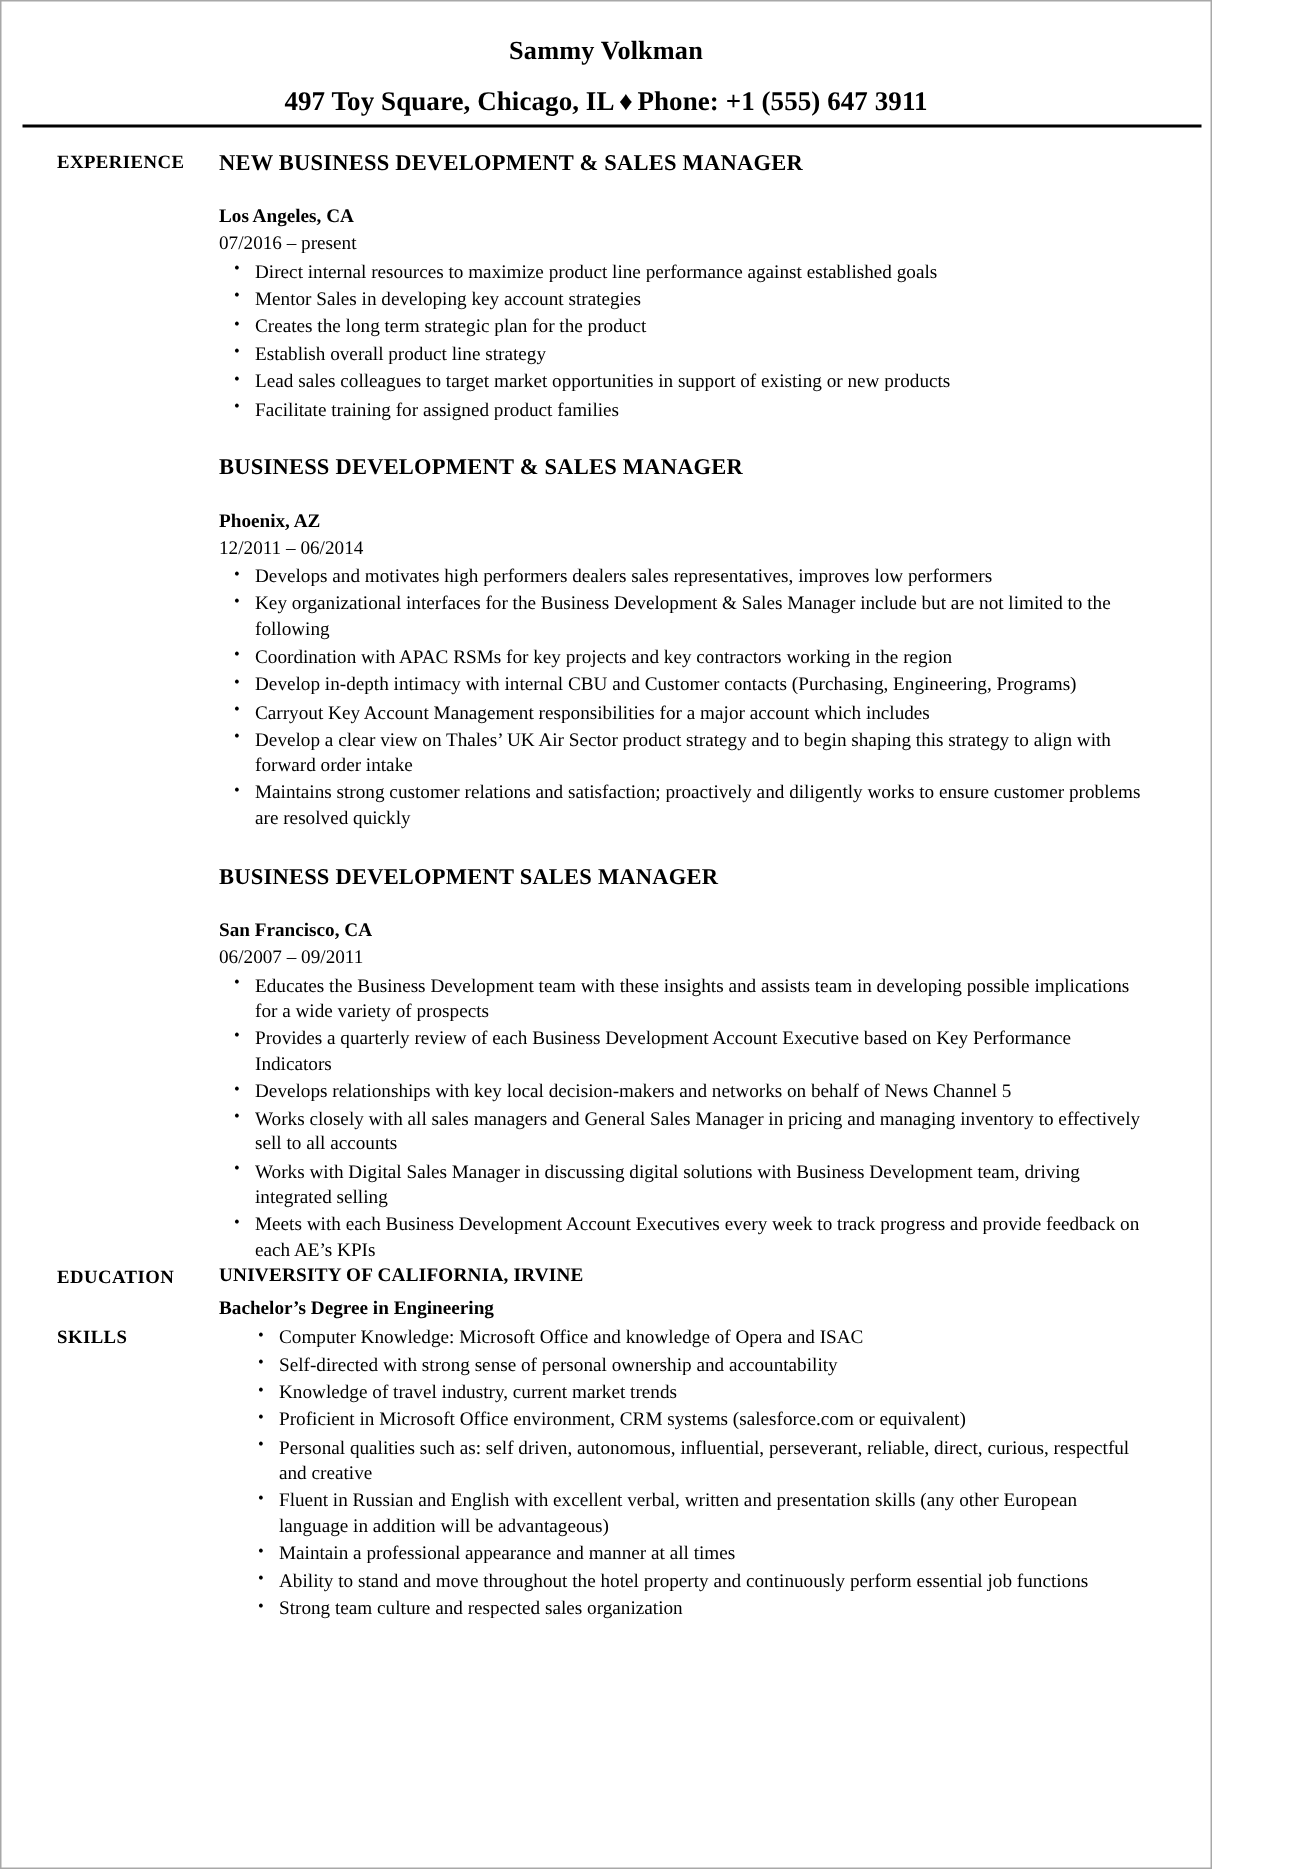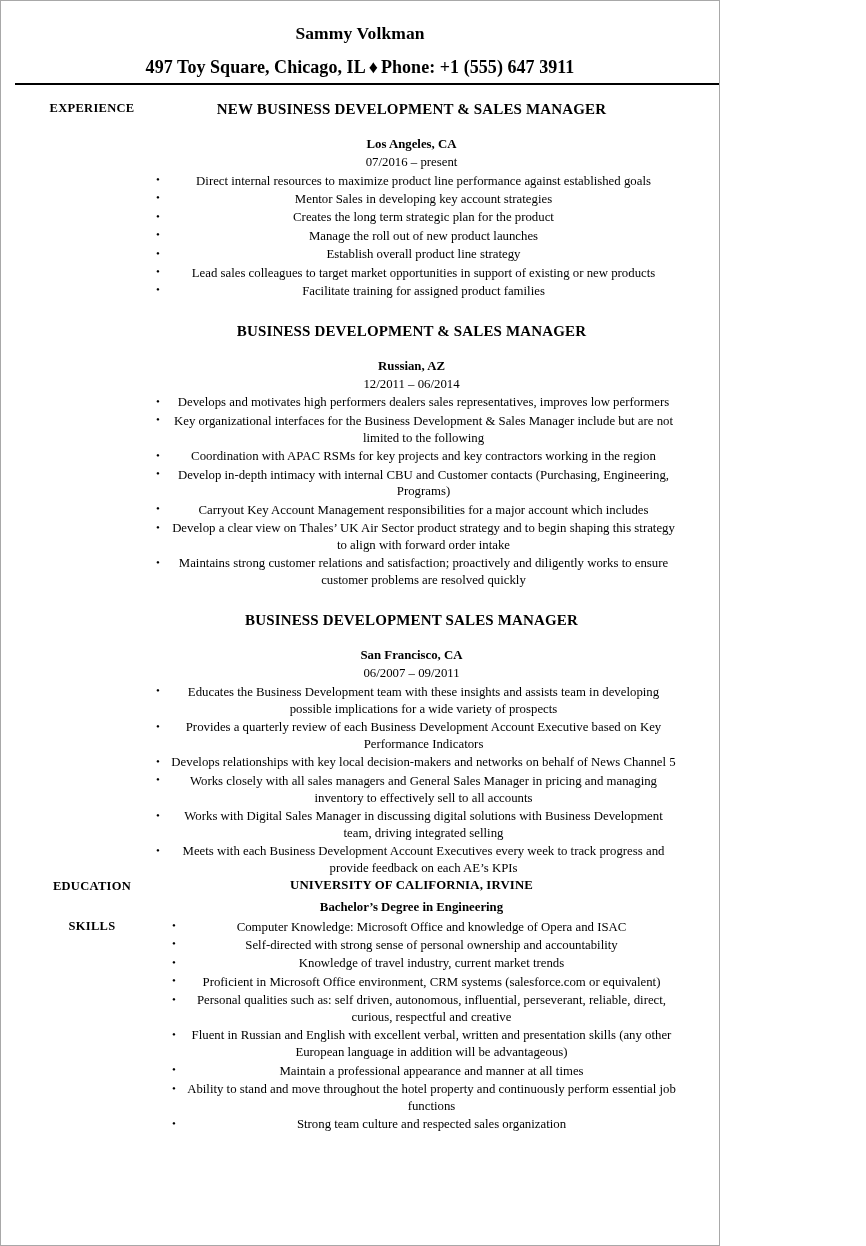--- a/index.html
+++ b/index.html
@@ -12,21 +12,21 @@
     width: 866px;
     height: 1246px;
     font-family: "Liberation Serif", "DejaVu Serif", serif;
     color: #000000;
     -webkit-font-smoothing: antialiased;
   }
 
   .page {
     position: relative;
     box-sizing: border-box;
-    width: 720px;
+    width: 808px;
     height: 1246px;
     background: #ffffff;
     border: 1px solid #a8a8a8;
     padding: 0;
     overflow: hidden;
   }
 
   .page-inner {
     position: absolute;
     left: 0;
@@ -67,21 +67,20 @@
     line-height: 0;
   }
 
   
   .sections {
     margin-top: 14px;
   }
   .section {
     display: flex;
     align-items: flex-start;
-    text-align: center;
   }
   .section + .section {
     margin-top: 0;
   }
   .sec-label {
     width: 131px;
     min-width: 131px;
     padding-left: 23px;
     box-sizing: border-box;
     font-size: 12.5px;
@@ -180,30 +179,29 @@
         <div class="sec-body">
 
           <div class="job">
             <div class="job-title">NEW BUSINESS DEVELOPMENT &amp; SALES MANAGER</div>
             <div class="job-location">Los Angeles, CA</div>
             <div class="job-dates">07/2016 – present</div>
             <ul class="bullets">
               <li>Direct internal resources to maximize product line performance against established goals</li>
               <li>Mentor Sales in developing key account strategies</li>
               <li>Creates the long term strategic plan for the product</li>
-              <li>Manage the roll out of new product launches</li>
               <li>Establish overall product line strategy</li>
               <li>Lead sales colleagues to target market opportunities in support of existing or new products</li>
               <li>Facilitate training for assigned product families</li>
             </ul>
           </div>
 
           <div class="job">
             <div class="job-title">BUSINESS DEVELOPMENT &amp; SALES MANAGER</div>
-            <div class="job-location">Russian, AZ</div>
+            <div class="job-location">Phoenix, AZ</div>
             <div class="job-dates">12/2011 – 06/2014</div>
             <ul class="bullets">
               <li>Develops and motivates high performers dealers sales representatives, improves low performers</li>
               <li>Key organizational interfaces for the Business Development &amp; Sales Manager include but are not limited to the following</li>
               <li>Coordination with APAC RSMs for key projects and key contractors working in the region</li>
               <li>Develop in-depth intimacy with internal CBU and Customer contacts (Purchasing, Engineering, Programs)</li>
               <li>Carryout Key Account Management responsibilities for a major account which includes</li>
               <li>Develop a clear view on Thales’ UK Air Sector product strategy and to begin shaping this strategy to align with forward order intake</li>
               <li>Maintains strong customer relations and satisfaction; proactively and diligently works to ensure customer problems are resolved quickly</li>
             </ul>

